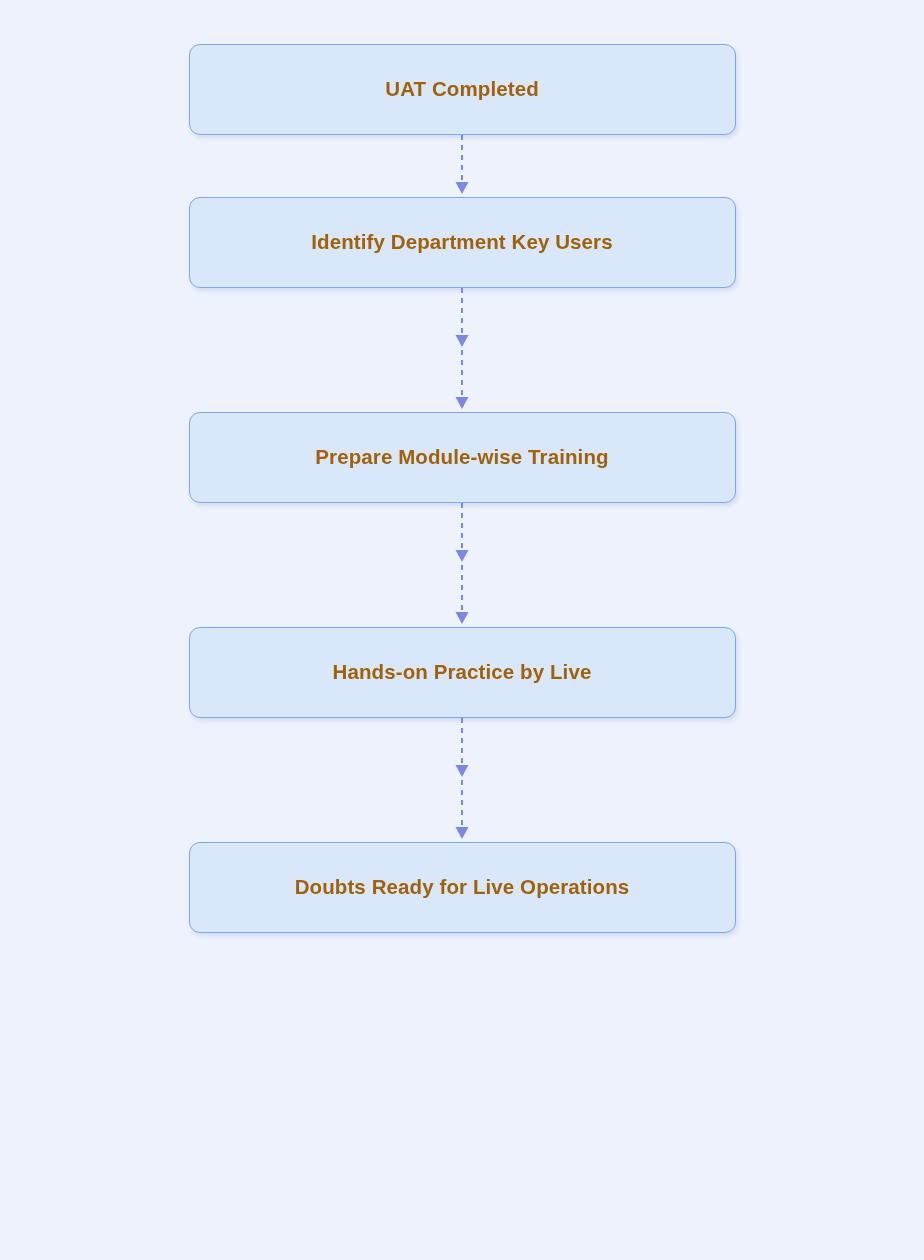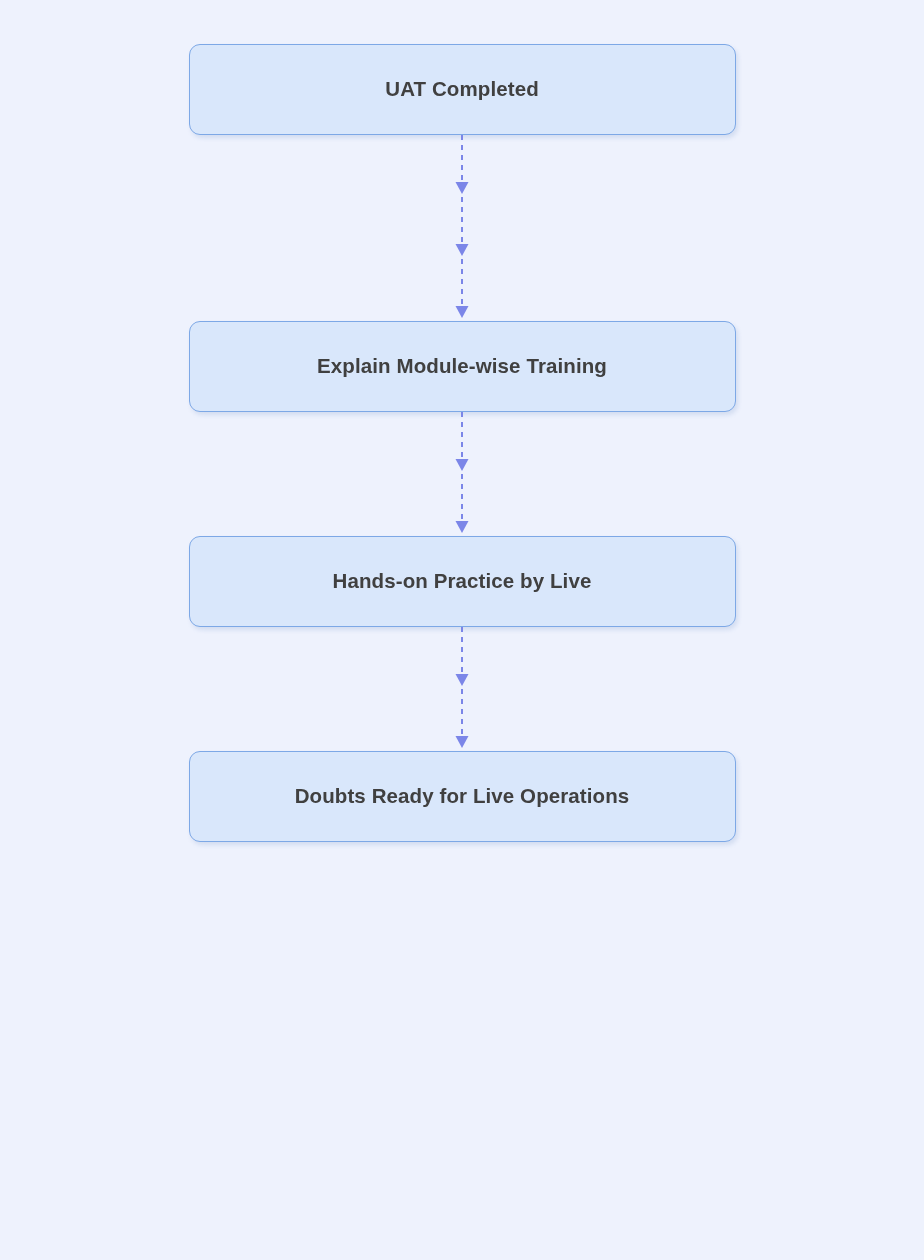--- a/index.html
+++ b/index.html
@@ -43,21 +43,21 @@
     border: 1.6px solid #7da8e6;
     border-radius: 11px;
     display: flex;
     align-items: center;
     justify-content: center;
     box-shadow: 2px 3px 4px rgba(120, 150, 200, 0.22);
     flex: 0 0 auto;
   }
 
   .flow-node-label {
-    color: #404040;
+    color: #a16207;
     font-size: 20.5px;
     font-weight: bold;
     letter-spacing: 0.1px;
     line-height: 1.2;
     text-align: right;
     white-space: nowrap;
     font-family: "Liberation Sans", "DejaVu Sans", sans-serif;
   }
 
   .flow-connector {
@@ -85,38 +85,41 @@
       <span class="flow-node-label">UAT Completed</span>
     </div>
 
     <div class="flow-connector">
       <svg viewBox="0 0 24 62" xmlns="http://www.w3.org/2000/svg" aria-hidden="true">
         <line x1="12" y1="0" x2="12" y2="48" stroke="#7b86e8" stroke-width="2" stroke-dasharray="5 5"></line>
         <polygon points="5.5,47 18.5,47 12,59" fill="#7b86e8"></polygon>
       </svg>
     </div>
 
+    <div class="flow-node">
+      <span class="flow-node-label">Identify Department Key Users</span>
+    </div>
 
     <div class="flow-connector">
       <svg viewBox="0 0 24 62" xmlns="http://www.w3.org/2000/svg" aria-hidden="true">
         <line x1="12" y1="0" x2="12" y2="48" stroke="#7b86e8" stroke-width="2" stroke-dasharray="5 5"></line>
         <polygon points="5.5,47 18.5,47 12,59" fill="#7b86e8"></polygon>
       </svg>
     </div>
 
 
     <div class="flow-connector">
       <svg viewBox="0 0 24 62" xmlns="http://www.w3.org/2000/svg" aria-hidden="true">
         <line x1="12" y1="0" x2="12" y2="48" stroke="#7b86e8" stroke-width="2" stroke-dasharray="5 5"></line>
         <polygon points="5.5,47 18.5,47 12,59" fill="#7b86e8"></polygon>
       </svg>
     </div>
 
     <div class="flow-node">
-      <span class="flow-node-label">Explain Module-wise Training</span>
+      <span class="flow-node-label">Prepare Module-wise Training</span>
     </div>
 
     <div class="flow-connector">
       <svg viewBox="0 0 24 62" xmlns="http://www.w3.org/2000/svg" aria-hidden="true">
         <line x1="12" y1="0" x2="12" y2="48" stroke="#7b86e8" stroke-width="2" stroke-dasharray="5 5"></line>
         <polygon points="5.5,47 18.5,47 12,59" fill="#7b86e8"></polygon>
       </svg>
     </div>
 
 

